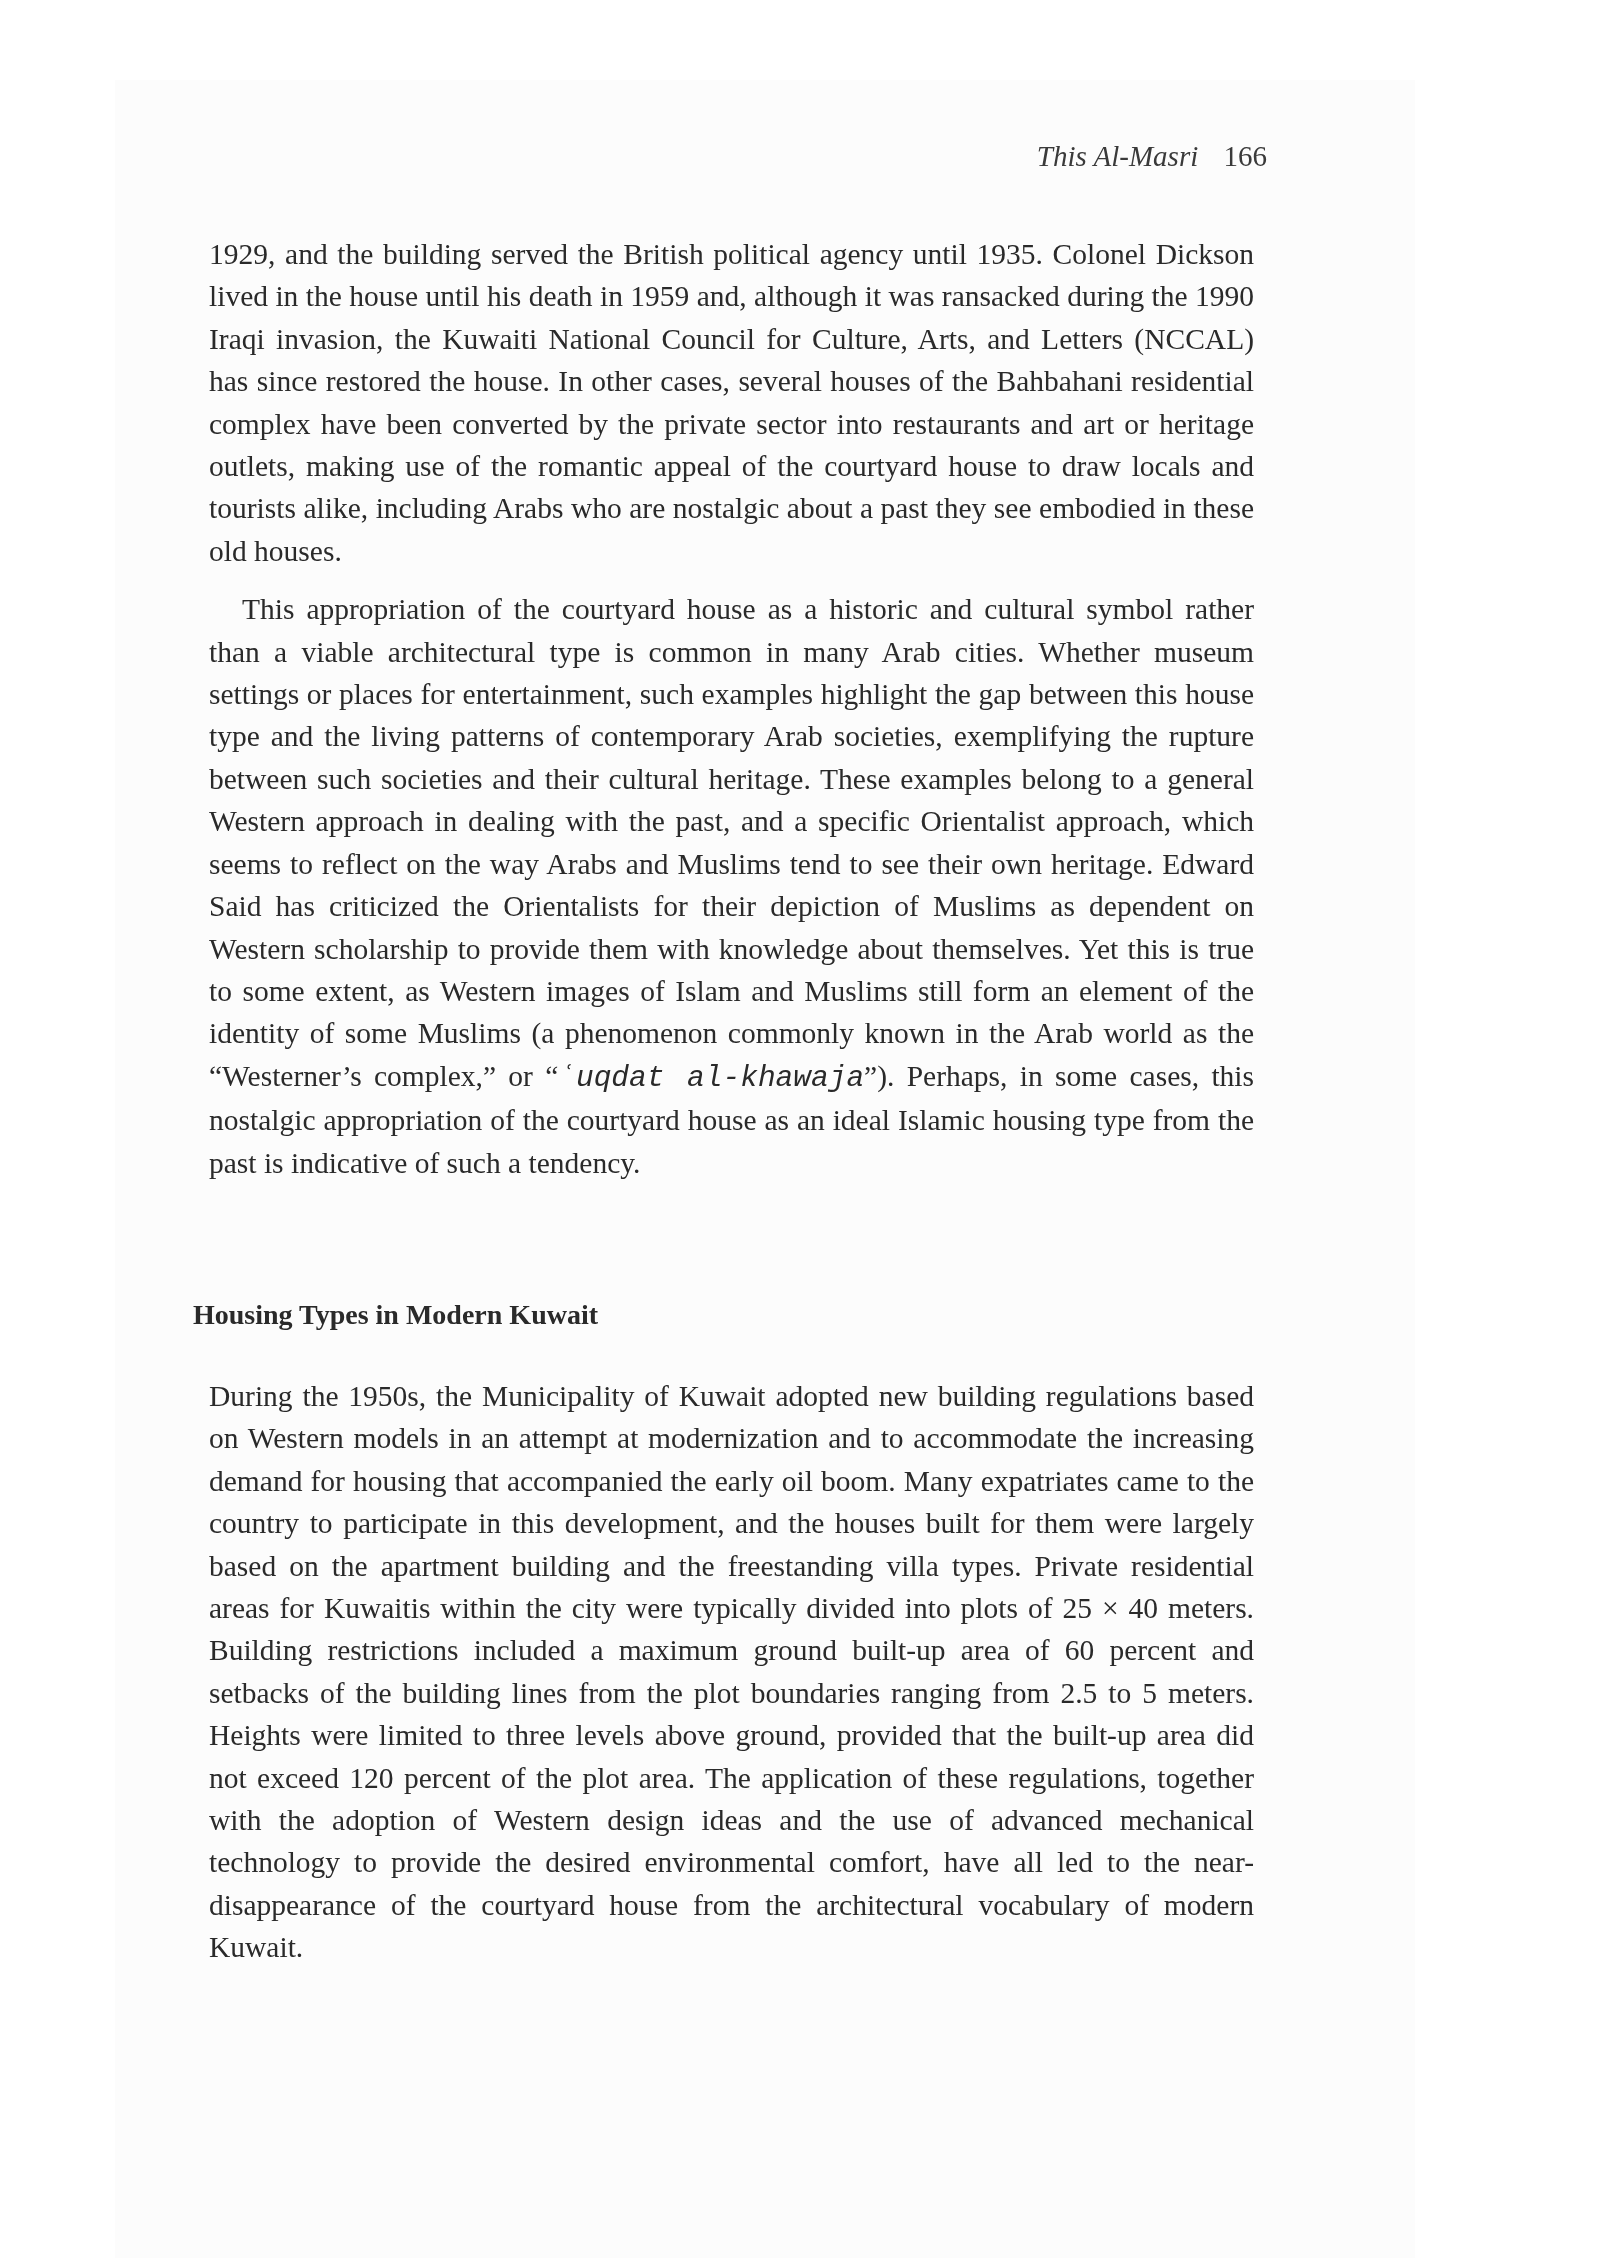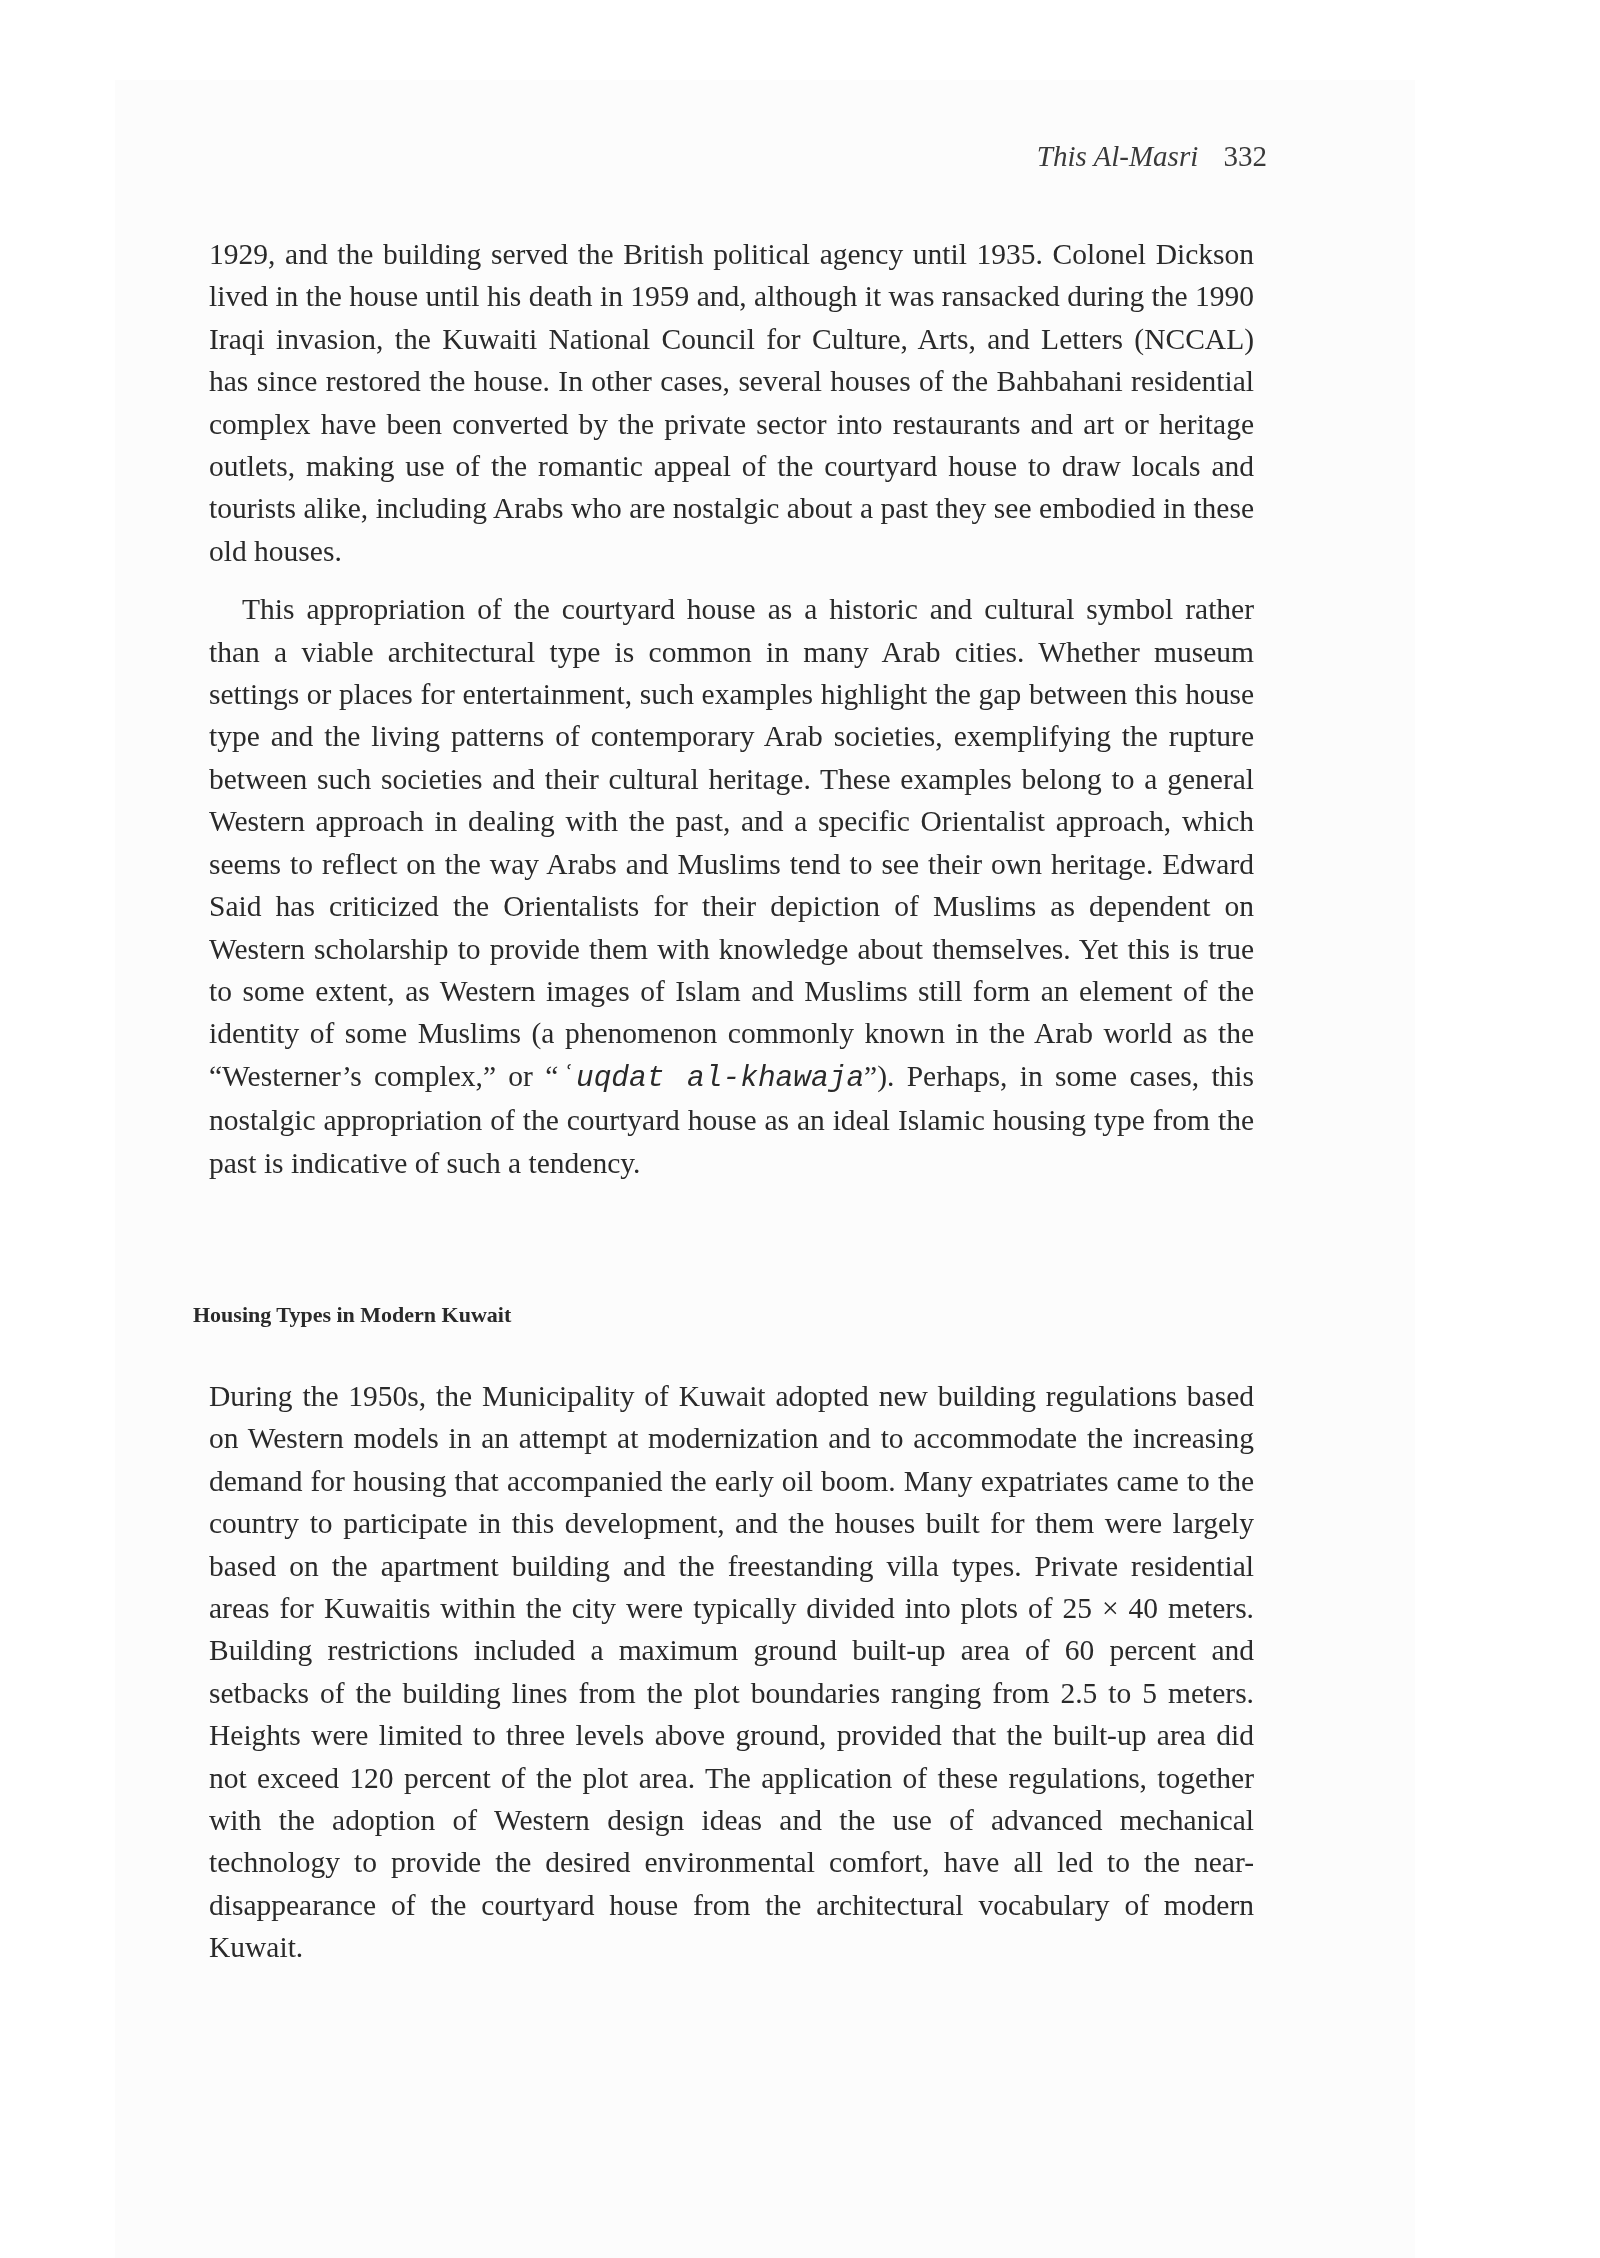--- a/index.html
+++ b/index.html
@@ -50,37 +50,37 @@
     }
     .page-body p.indent {
       text-indent: 33px;
     }
     .page-body em {
       font-style: italic;
       font-family: Liberation Mono, monospace;
     }
     .section-heading {
       margin: 110px 0 0 0;
-      font-size: 22px;
+      font-size: 28px;
       font-weight: 600;
       color: #2a2a2a;
       line-height: 42px;
     }
     .after-heading {
       margin-top: 39px !important;
     }
   </style>
 </head>
 <body>
 
 <div class="scan-area"></div>
 
 <div class="running-head">
   <span class="author">This Al-Masri</span>
-  <span class="page-num">332</span>
+  <span class="page-num">166</span>
 </div>
 
 <div class="page-body">
   <p>1929, and the building served the British political agency until 1935. Colonel Dickson lived in the house until his death in 1959 and, although it was ransacked during the 1990 Iraqi invasion, the Kuwaiti National Council for Culture, Arts, and Letters (NCCAL) has since restored the house. In other cases, several houses of the Bahbahani residential complex have been converted by the private sector into restaurants and art or heritage outlets, making use of the romantic appeal of the courtyard house to draw locals and tourists alike, including Arabs who are nostalgic about a past they see embodied in these old houses.</p>
 
   <p class="indent"><span>This appropriation of the courtyard house as a historic and cultural symbol rather than a viable architectural type is common in many Arab cities. Whether museum settings or places for entertainment, such examples highlight the gap between this house type and the living patterns of contemporary Arab societies, exemplifying the rupture between such societies and their cultural heritage. These examples belong to a general Western approach in dealing with the past, and a specific Orientalist approach, which seems to reflect on the way Arabs and Muslims tend to see their own heritage. Edward Said has criticized the Orientalists for their depiction of Muslims as dependent on Western scholarship to provide them with knowledge about themselves. Yet this is true to some extent, as Western images of Islam and Muslims still form an element of the identity of some Muslims (a phenomenon commonly known in the Arab world as the “Westerner’s complex,” or “</span><em>ʿuqdat al-khawaja</em><span>”). Perhaps, in some cases, this nostalgic appropriation of the courtyard house as an ideal Islamic housing type from the past is indicative of such a tendency.</span></p>
 
   <h2 class="section-heading">Housing Types in Modern Kuwait</h2>
 
   <p class="after-heading">During the 1950s, the Municipality of Kuwait adopted new building regulations based on Western models in an attempt at modernization and to accommodate the increasing demand for housing that accompanied the early oil boom. Many expatriates came to the country to participate in this development, and the houses built for them were largely based on the apartment building and the freestanding villa types. Private residential areas for Kuwaitis within the city were typically divided into plots of 25 × 40 meters. Building restrictions included a maximum ground built-up area of 60 percent and setbacks of the building lines from the plot boundaries ranging from 2.5 to 5 meters. Heights were limited to three levels above ground, provided that the built-up area did not exceed 120 percent of the plot area. The application of these regulations, together with the adoption of Western design ideas and the use of advanced mechanical technology to provide the desired environmental comfort, have all led to the near-disappearance of the courtyard house from the architectural vocabulary of modern Kuwait.</p>

